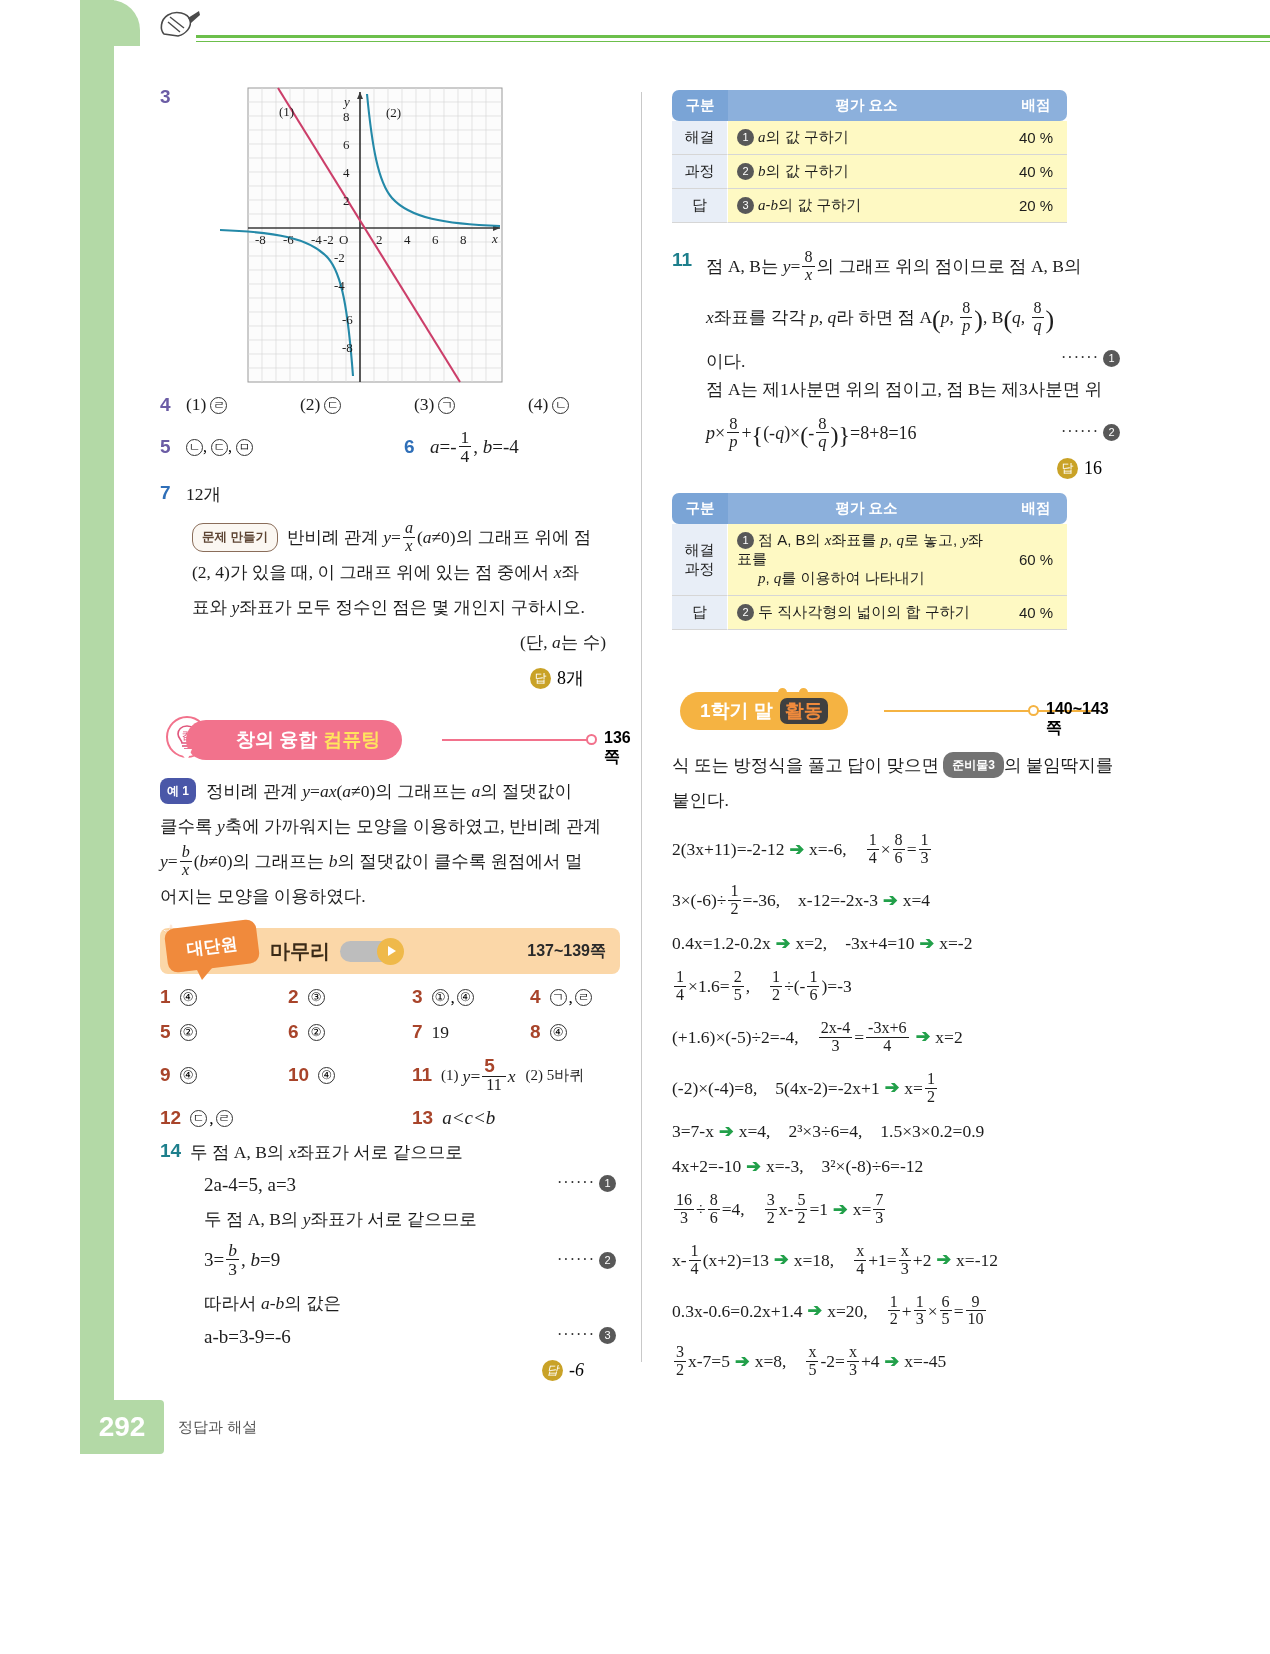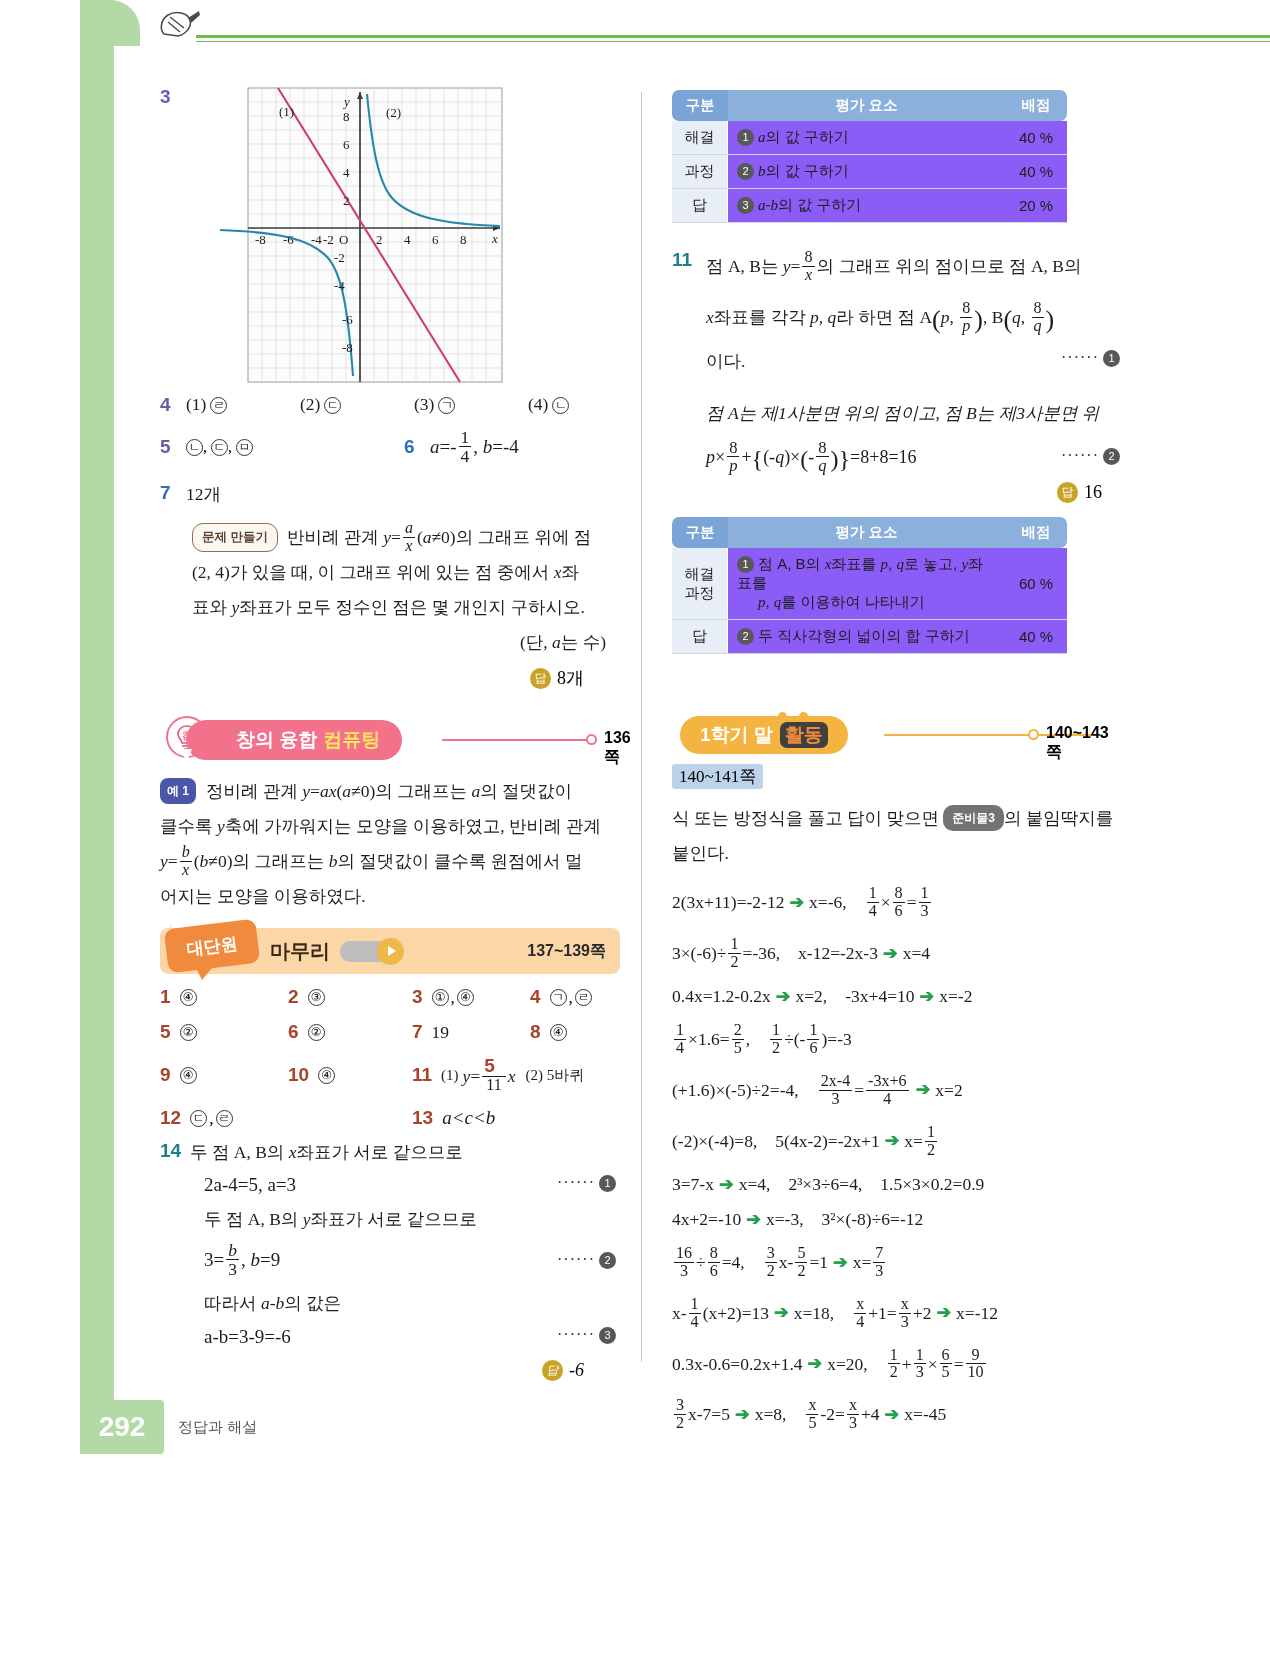--- a/index.html
+++ b/index.html
@@ -193,21 +193,21 @@
   }
   table.score th{
     background:#8cb0dc; color:#fff; font-weight:bold; padding:6px 4px;
     text-align:center; border:none;
   }
   table.score th.k1{ border-top-left-radius:7px; border-bottom-left-radius:7px;
     background:#7aa4d6; width:56px; }
   table.score th.k3{ border-top-right-radius:7px; border-bottom-right-radius:7px; width:62px; }
   table.score td{
     border-bottom:1px solid #d6d6d6; padding:7px 9px; color:#1d1d1d;
-    font-size:15px; background:#8b5cf6;
+    font-size:15px; background:#fef9c3;
   }
   table.score td.side{
     background:#e8eef7; text-align:center; width:56px;
     border-right:1px solid #fff; font-size:15px;
   }
   table.score td.pts{ text-align:center; width:62px; }
   table.score tr:last-child td{ border-bottom:1px solid #d6d6d6; }
   
   .pill-orange{
     position:absolute; left:8px; top:4px; height:38px; padding:0 20px;
@@ -559,21 +559,21 @@
       <div style="width:34px; font-family:'Liberation Sans',sans-serif; font-weight:bold; font-size:19px; color:#1d7f8c;">11</div>
       <div class="ko">점 A, B는 <span class="mathi">y</span>=<span class="frac"><span class="n">8</span><span class="d mathi">x</span></span>의 그래프 위의 점이므로 점 A, B의</div>
     </div>
     <div class="ko" style="margin-left:34px; margin-top:16px;">
       <span class="mathi">x</span>좌표를 각각 <span class="mathi">p</span>, <span class="mathi">q</span>라 하면 점 A<span style="font-size:26px; vertical-align:-5px;">(</span><span class="mathi">p</span>, <span class="frac"><span class="n">8</span><span class="d mathi">p</span></span><span style="font-size:26px; vertical-align:-5px;">)</span>, B<span style="font-size:26px; vertical-align:-5px;">(</span><span class="mathi">q</span>, <span class="frac"><span class="n">8</span><span class="d mathi">q</span></span><span style="font-size:26px; vertical-align:-5px;">)</span>
     </div>
     <div style="display:flex; margin-left:34px; margin-top:14px;">
       <div class="ko">이다.</div>
       <div style="margin-left:auto;"><span class="dots-step">······</span> <span class="step">1</span></div>
     </div>
-    <div class="ko" style="margin-left:34px; margin-top:28px;font-style:italic;">점 A는 제1사분면 위의 점이고, 점 B는 제3사분면 위</div>
+    <div class="ko" style="margin-left:34px; margin-top:4px;">점 A는 제1사분면 위의 점이고, 점 B는 제3사분면 위</div>
     <div style="display:flex; margin-left:34px; margin-top:14px; align-items:center;">
       <div class="ko" style="font-size:18px;">
         <span class="mathi">p</span>×<span class="frac"><span class="n">8</span><span class="d mathi">p</span></span>+<span style="font-size:24px; vertical-align:-4px;">{</span>(-<span class="mathi">q</span>)×<span style="font-size:24px; vertical-align:-4px;">(</span>-<span class="frac"><span class="n">8</span><span class="d mathi">q</span></span><span style="font-size:24px; vertical-align:-4px;">)}</span>=8+8=16
       </div>
       <div style="margin-left:auto;"><span class="dots-step">······</span> <span class="step">2</span></div>
     </div>
     <div class="answer-line" style="padding-right:22px; margin-top:8px;">
       <span class="answer-badge">답</span><span>16</span>
     </div>
   </div>
@@ -608,23 +608,20 @@
     <div class="ears"><span class="ear"></span><span class="ear"></span></div>
     <div class="pill-orange">
       <span>1학기 말</span>
       <span class="hl">활동</span>
     </div>
     <div class="banner-line-o" style="width:208px;"></div>
     <div class="banner-dot-o" style="left:356px;"></div>
     <div class="banner-page" style="left:374px; top:12px;">140~143쪽</div>
   </div>
 
-  <div style="margin-top:4px;">
-    <span class="pagechip">140~141쪽</span>
-  </div>
 
   <div class="ko" style="margin-top:12px; line-height:2.0;">
     <div>
       <span>식 또는 방정식을 풀고 답이 맞으면 </span><span class="prep-badge">준비물3</span><span>의 붙임딱지를</span>
     </div>
     <div>붙인다.</div>
   </div>
 
   <div id="equations" style="margin-top:14px;">
       <div class="eqline ko"><span>2(3x+11)=-2-12</span><span class="arrow-g">➔</span><span>x=-6,</span><span style="display: inline-block; width: 18px;"></span><span class="frac"><span class="n">1</span><span class="d">4</span></span><span>×</span><span class="frac"><span class="n">8</span><span class="d">6</span></span><span>=</span><span class="frac"><span class="n">1</span><span class="d">3</span></span></div>

